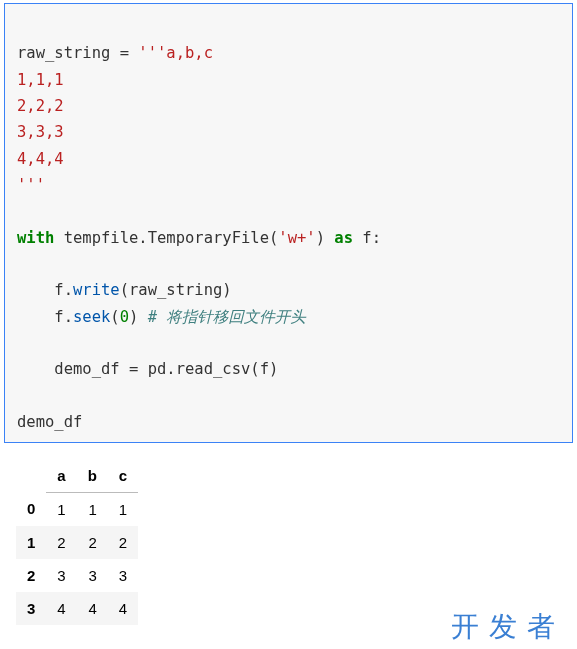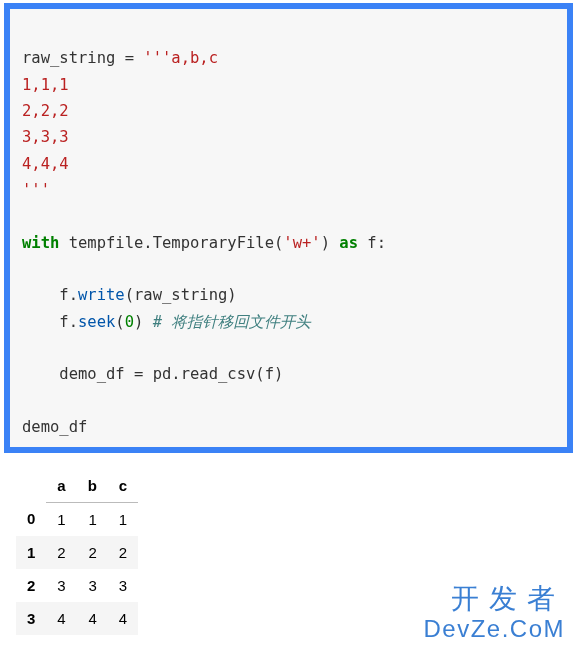--- a/index.html
+++ b/index.html
@@ -9,21 +9,21 @@
     font-family: Consolas, Menlo, "DejaVu Sans Mono", monospace;
     font-size: 15.5px;
     background: #fff;
     width: 577px;
     height: 649px;
     position: relative;
     overflow: hidden;
   }
   .code-block {
     background: #f7f7f7;
-    border: 6px solid #3b82f6;
+    border: 1px solid #3b82f6;
     padding: 10px 12px 6px 12px;
     line-height: 1.7;
     white-space: pre;
     color: #333;
     margin: 3px 4px 0 4px;
   }
   .kw { color: #008000; font-weight: bold; }
   .str { color: #ba2121; }
   .fn { color: #0055aa; }
   .cm { color: #408080; font-style: italic; }
@@ -130,14 +130,13 @@
         <td>4</td>
         <td>4</td>
         <td>4</td>
       </tr>
     </tbody>
   </table>
 </div>
 
 <div class="watermark">
   <div class="wm-top">开发者</div>
-  <div class="wm-bot">DevZe.CoM</div>
 </div>
 
 </body></html>

